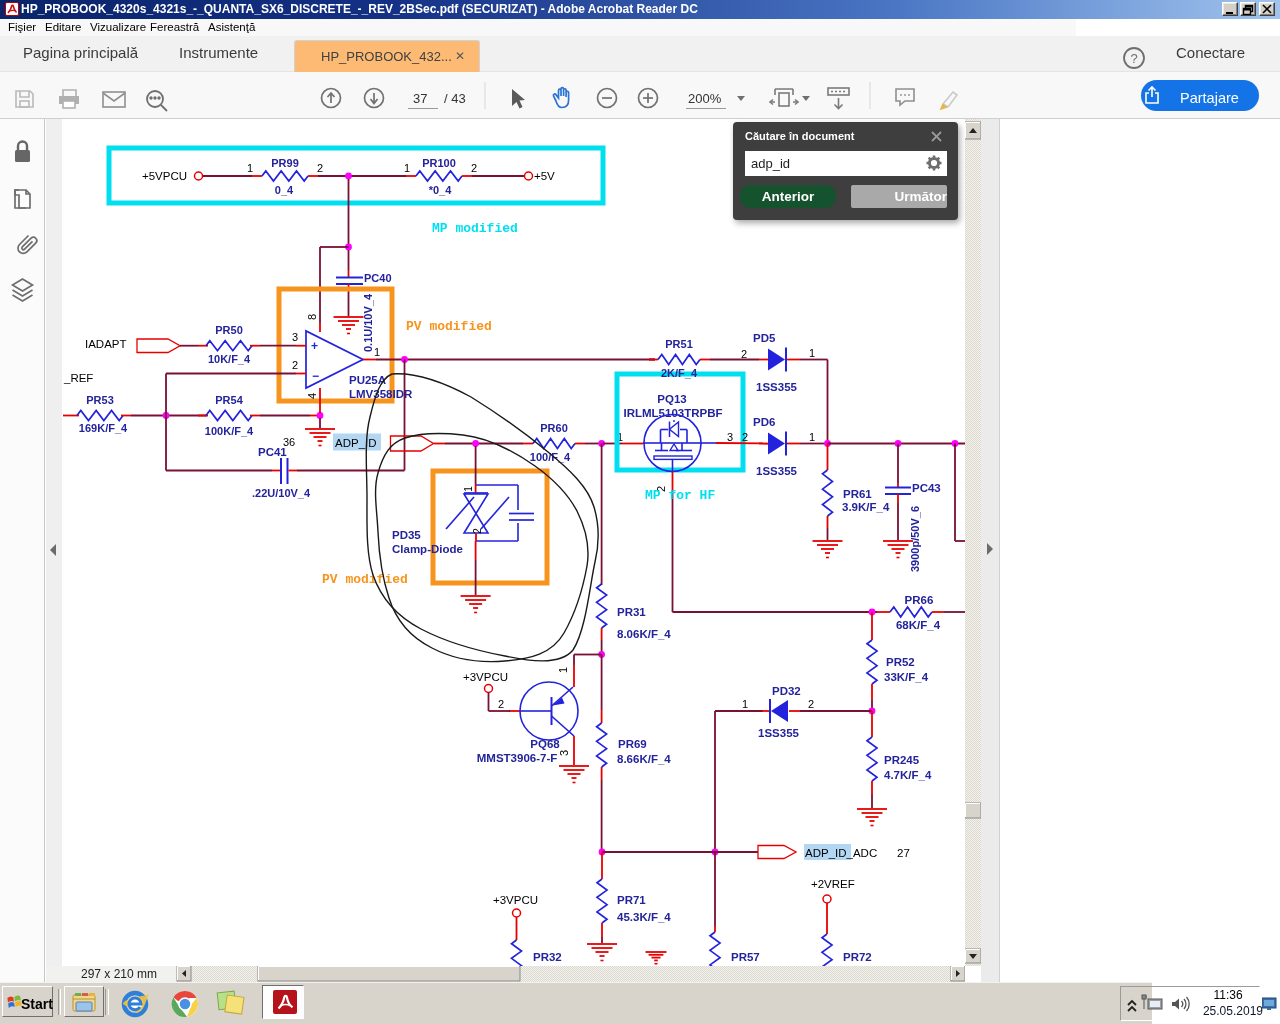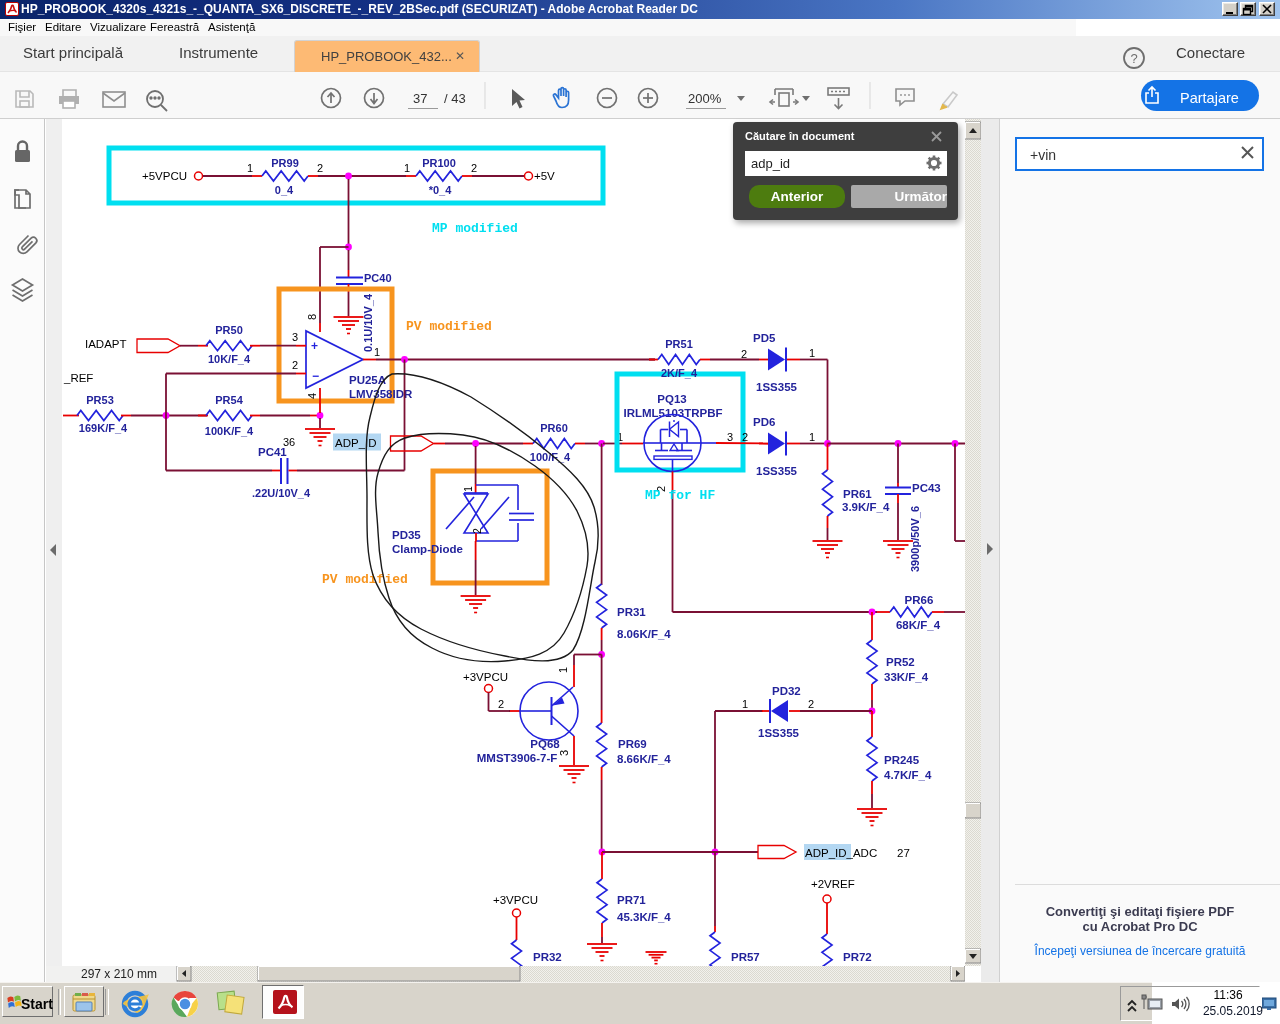--- a/index.html
+++ b/index.html
@@ -74,21 +74,21 @@
         </svg></div>
   </div>
   <div id="menubar" class="abs">
     <span style="left:8px;">Fişier</span>
     <span style="left:45px;">Editare</span>
     <span style="left:90px;">Vizualizare</span>
     <span style="left:150px;">Fereastră</span>
     <span style="left:208px;">Asistenţă</span>
   </div>
   <div id="tabbar" class="abs">
-    <span class="tablabel" style="left:23px;">Start principală</span>
+    <span class="tablabel" style="left:23px;">Pagina principală</span>
     <span class="tablabel" style="left:179px;">Instrumente</span>
     <div id="activetab">
         <span class="txt">HP_PROBOOK_432...</span>
         <span class="x">✕</span>
       </div>
     <svg class="abs" style="left:1122px; top:10px;" width="24" height="24">
         <circle cx="12" cy="12" r="10" fill="none" stroke="#6e6e6e" stroke-width="1.8"></circle>
         <text x="12" y="17" font-size="13" fill="#6e6e6e" text-anchor="middle" font-family="&quot;Liberation Sans&quot;,sans-serif">?</text>
       </svg>
     <span class="tablabel" style="left:1176px; font-size:15px;">Conectare</span>
@@ -615,33 +615,20 @@
       <path d="M914 7.5 L910 4 L910 11 Z" fill="#222"></path>
 
       <rect x="919" y="0" width="16" height="16" fill="#fff"></rect>
     </svg>
   </div>
   <div id="rightstrip" class="abs">
     <svg width="19" height="863">
         <path d="M6 424 L12 430 L6 436 Z" fill="#6b6b6b"></path>
       </svg>
   </div>
-  <div id="rightpanel" class="abs">
-    <div class="abs" style="left:15px; top:18px; width:249px; height:34px; background:#fff; border:2px solid #1473e6;"></div>
-    <div class="abs" style="left:30px; top:28px; font-size:14px; color:#333;">+vin</div>
-    <svg class="abs" style="left:238px; top:24px;" width="20" height="20">
-        <g stroke="#555" stroke-width="2">
-          <line x1="4" y1="4" x2="15" y2="15"></line>
-          <line x1="15" y1="4" x2="4" y2="15"></line>
-        </g>
-      </svg>
-    <div class="abs" style="left:15px; top:765px; width:265px; border-top:1px solid #dcdcdc;"></div>
-    <div class="abs" style="left:0px; top:785px; width:280px; text-align:center; font-size:13px; font-weight:bold; color:#3b3b50;">Convertiţi şi editaţi fişiere PDF<br>cu Acrobat Pro DC</div>
-    <div class="abs" style="left:0px; top:825px; width:280px; text-align:center; font-size:12px; color:#1473e6;">Începeţi versiunea de încercare gratuită</div>
-  </div>
   <div id="searchpopup" class="abs" style="left:733px; top:122px; width:225px; height:98px; background:#3e3e3e; border-radius:4px; box-shadow:2px 3px 6px rgba(0,0,0,0.35);">
     <div class="abs" style="left:12px; top:8px; font-size:11px; font-weight:bold; color:#fff;">Căutare în document</div>
     <svg class="abs" style="left:196px; top:7px;" width="16" height="16">
         <g stroke="#9a9a9a" stroke-width="1.8">
           <line x1="3" y1="3" x2="12" y2="12"></line>
           <line x1="12" y1="3" x2="3" y2="12"></line>
         </g>
       </svg>
     <div class="abs" style="left:12px; top:29px; width:202px; height:25px; background:#fff;"></div>
     <div class="abs" style="left:18px; top:34px; font-size:13px; color:#222;">adp_id</div>
@@ -651,21 +638,21 @@
         <line x1="9" y1="1.5" x2="9" y2="4.5"></line>
           <line x1="9" y1="13.5" x2="9" y2="16.5"></line>
         <line x1="1.5" y1="9" x2="4.5" y2="9"></line>
           <line x1="13.5" y1="9" x2="16.5" y2="9"></line>
         <line x1="3.7" y1="3.7" x2="5.8" y2="5.8"></line>
           <line x1="12.2" y1="12.2" x2="14.3" y2="14.3"></line>
         <line x1="14.3" y1="3.7" x2="12.2" y2="5.8"></line>
           <line x1="5.8" y1="12.2" x2="3.7" y2="14.3"></line>
       </g>
     </svg>
-    <div class="abs" style="left:16px; top:63px; width:96px; height:23px; background:#4d7c0f; border-radius:10px; text-align:center; font-size:13.5px; font-weight:bold; color:#fff; line-height:23px;">Anterior</div>
+    <div class="abs" style="left:7px; top:63px; width:96px; height:23px; background:#14532d; border-radius:10px; text-align:center; font-size:13.5px; font-weight:bold; color:#fff; line-height:23px;">Anterior</div>
     <div class="abs" style="left:118px; top:63px; width:96px; height:23px; background:#a9a9a9; border-radius:2px; text-align:right; font-size:13.5px; font-weight:bold; color:#fff; line-height:23px;">Următor</div>
   </div>
   <div id="taskbar" class="abs">
 
     <div class="tbtn" style="left:2px; width:51px;"></div>
     <svg class="abs" style="left:6px; top:10px;" width="18" height="18">
       <g transform="rotate(-8 9 9)">
         <path d="M2 4 C4 2.5 6 2.5 8 4 L8 8.5 C6 7 4 7 2 8.5 Z" fill="#d93f21"></path>
         <path d="M9 4 C11 2.5 13 2.5 15 4 L15 8.5 C13 7 11 7 9 8.5 Z" fill="#7eb93c"></path>
         <path d="M2 9.5 C4 8 6 8 8 9.5 L8 14 C6 12.5 4 12.5 2 14 Z" fill="#2f6fd6"></path>

